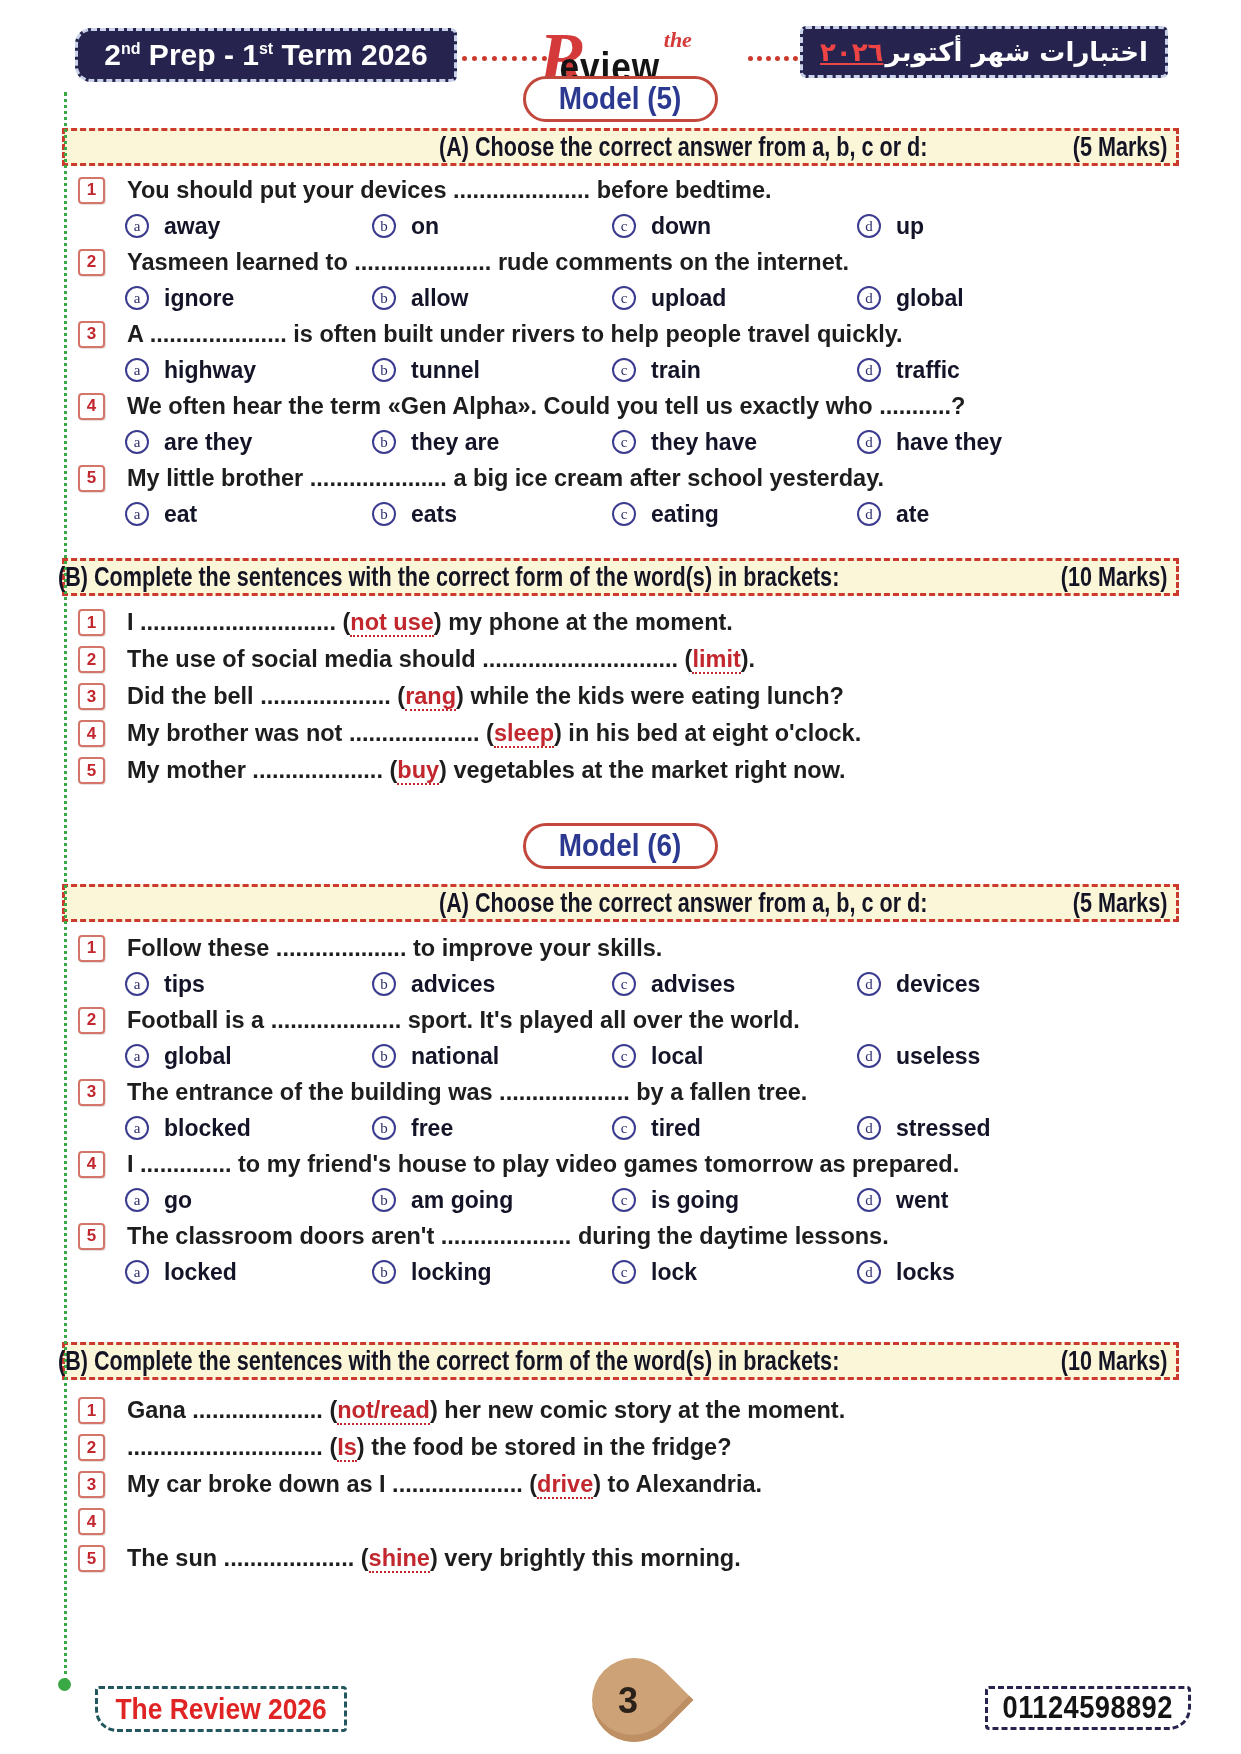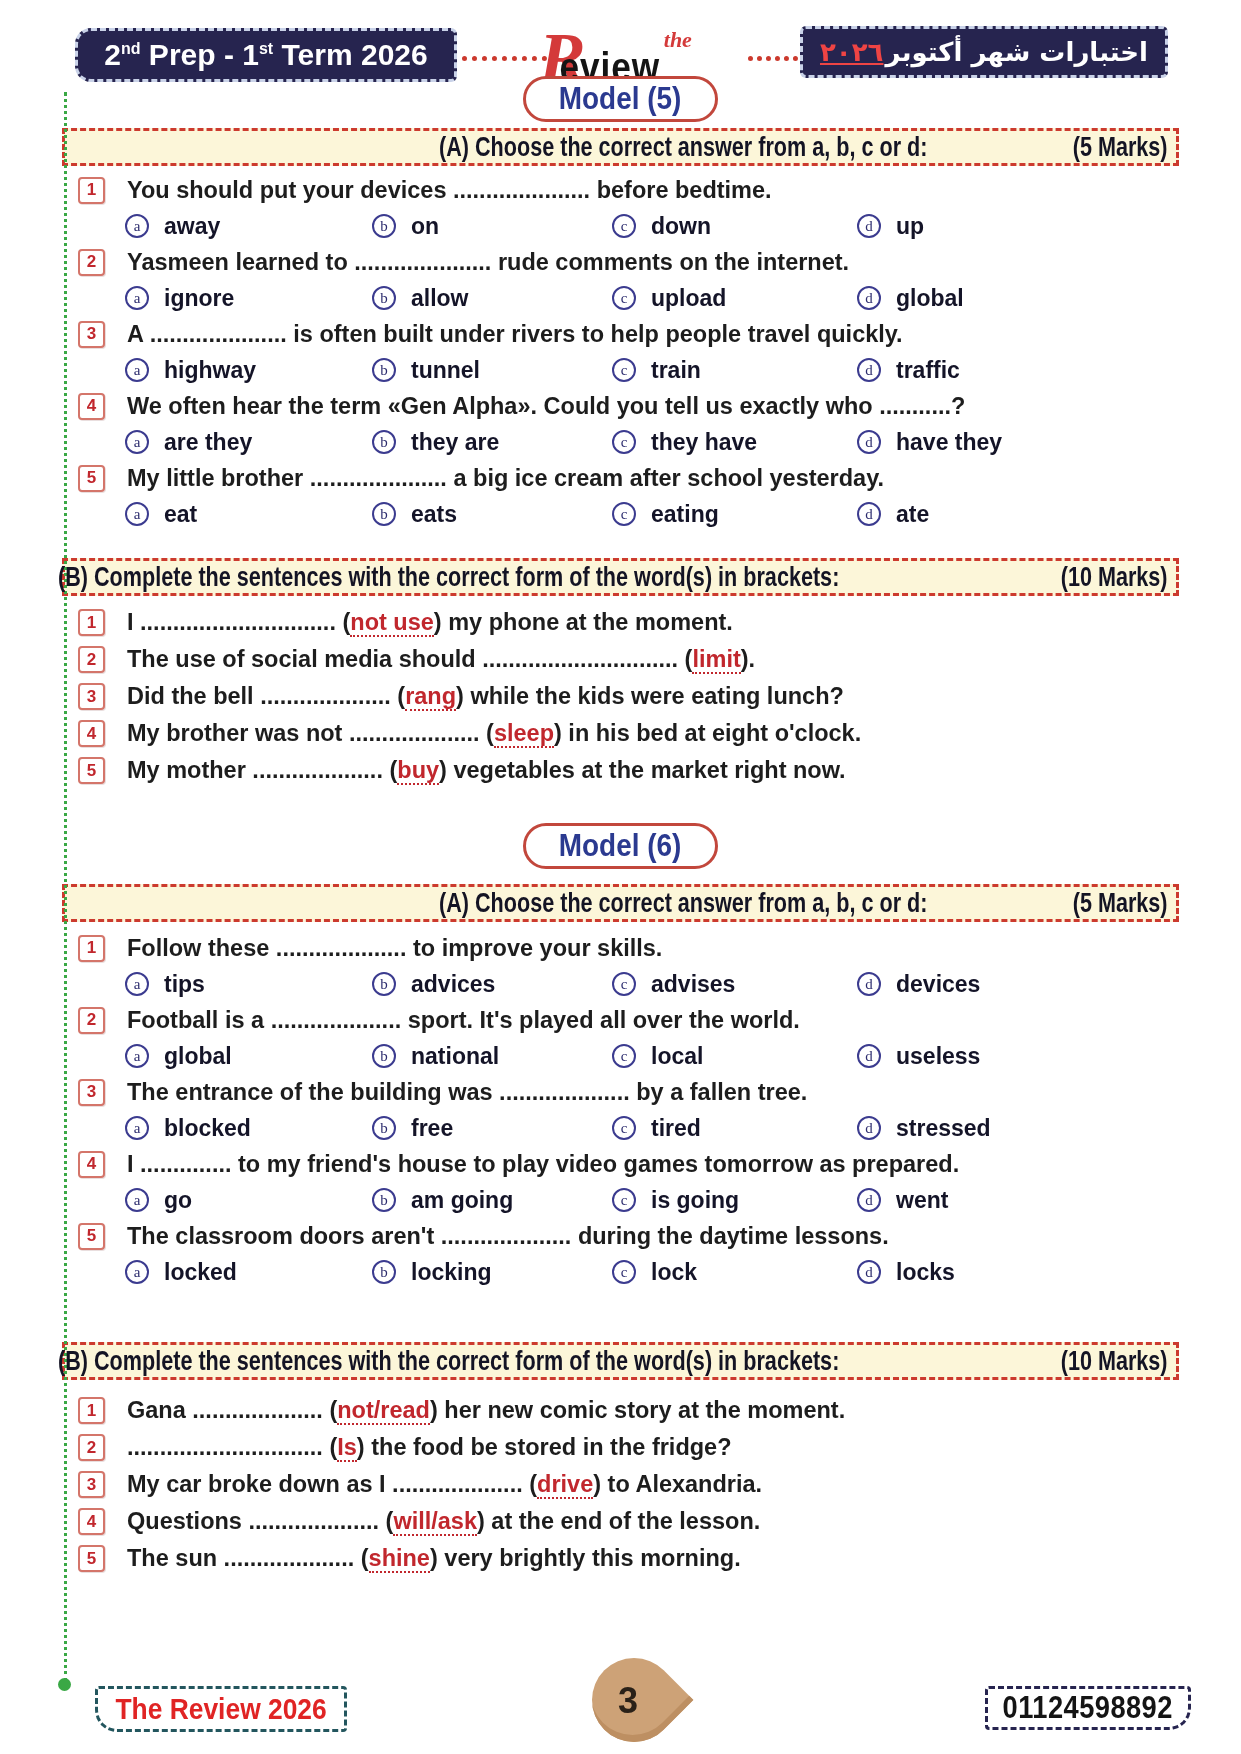--- a/index.html
+++ b/index.html
@@ -477,21 +477,20 @@
     <div class="b-text"><span class="pre">.............................. (</span><span class="kw">Is</span><span class="post">) the food be stored in the fridge?</span></div>
   </div>
 
   <div class="b-row">
     <div class="num-box">3</div>
     <div class="b-text"><span class="pre">My car broke down as I .................... (</span><span class="kw">drive</span><span class="post">) to Alexandria.</span></div>
   </div>
 
   <div class="b-row">
     <div class="num-box">4</div>
-    <div class="b-text"><span class="pre">Questions .................... (</span><span class="kw">will/ask</span><span class="post">) at the end of the lesson.</span></div>
   </div>
 
   <div class="b-row">
     <div class="num-box">5</div>
     <div class="b-text"><span class="pre">The sun .................... (</span><span class="kw">shine</span><span class="post">) very brightly this morning.</span></div>
   </div>
 </div>
   </div>
 </div>
 

